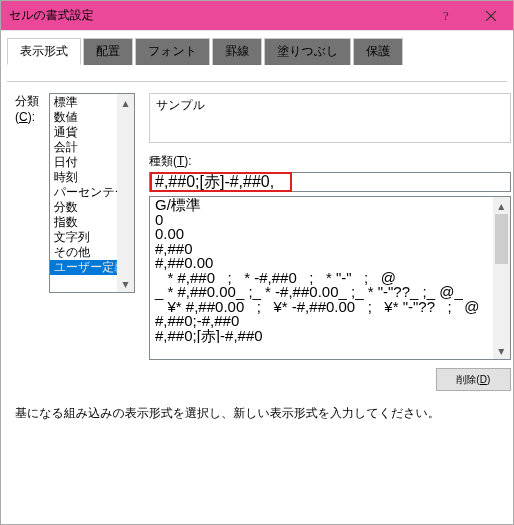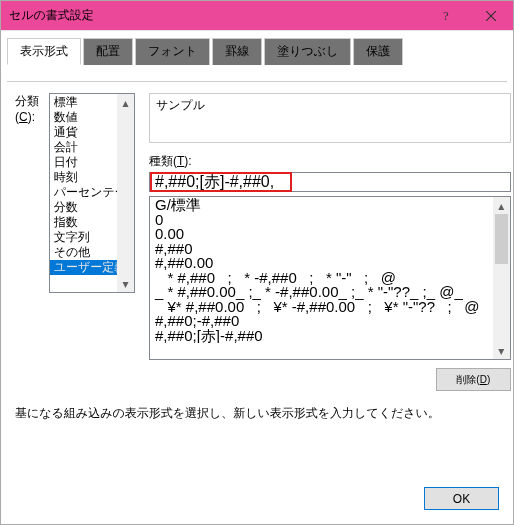--- a/index.html
+++ b/index.html
@@ -149,15 +149,14 @@
             </button>
           </div>
         </div>
       </div>
     </div>
 
     <div class="hint">基になる組み込みの表示形式を選択し、新しい表示形式を入力してください。</div>
   </div>
 
   <div class="footer">
-    <button class="btn-ok">OK</button>
   </div>
 </div>
 
 </body></html>

